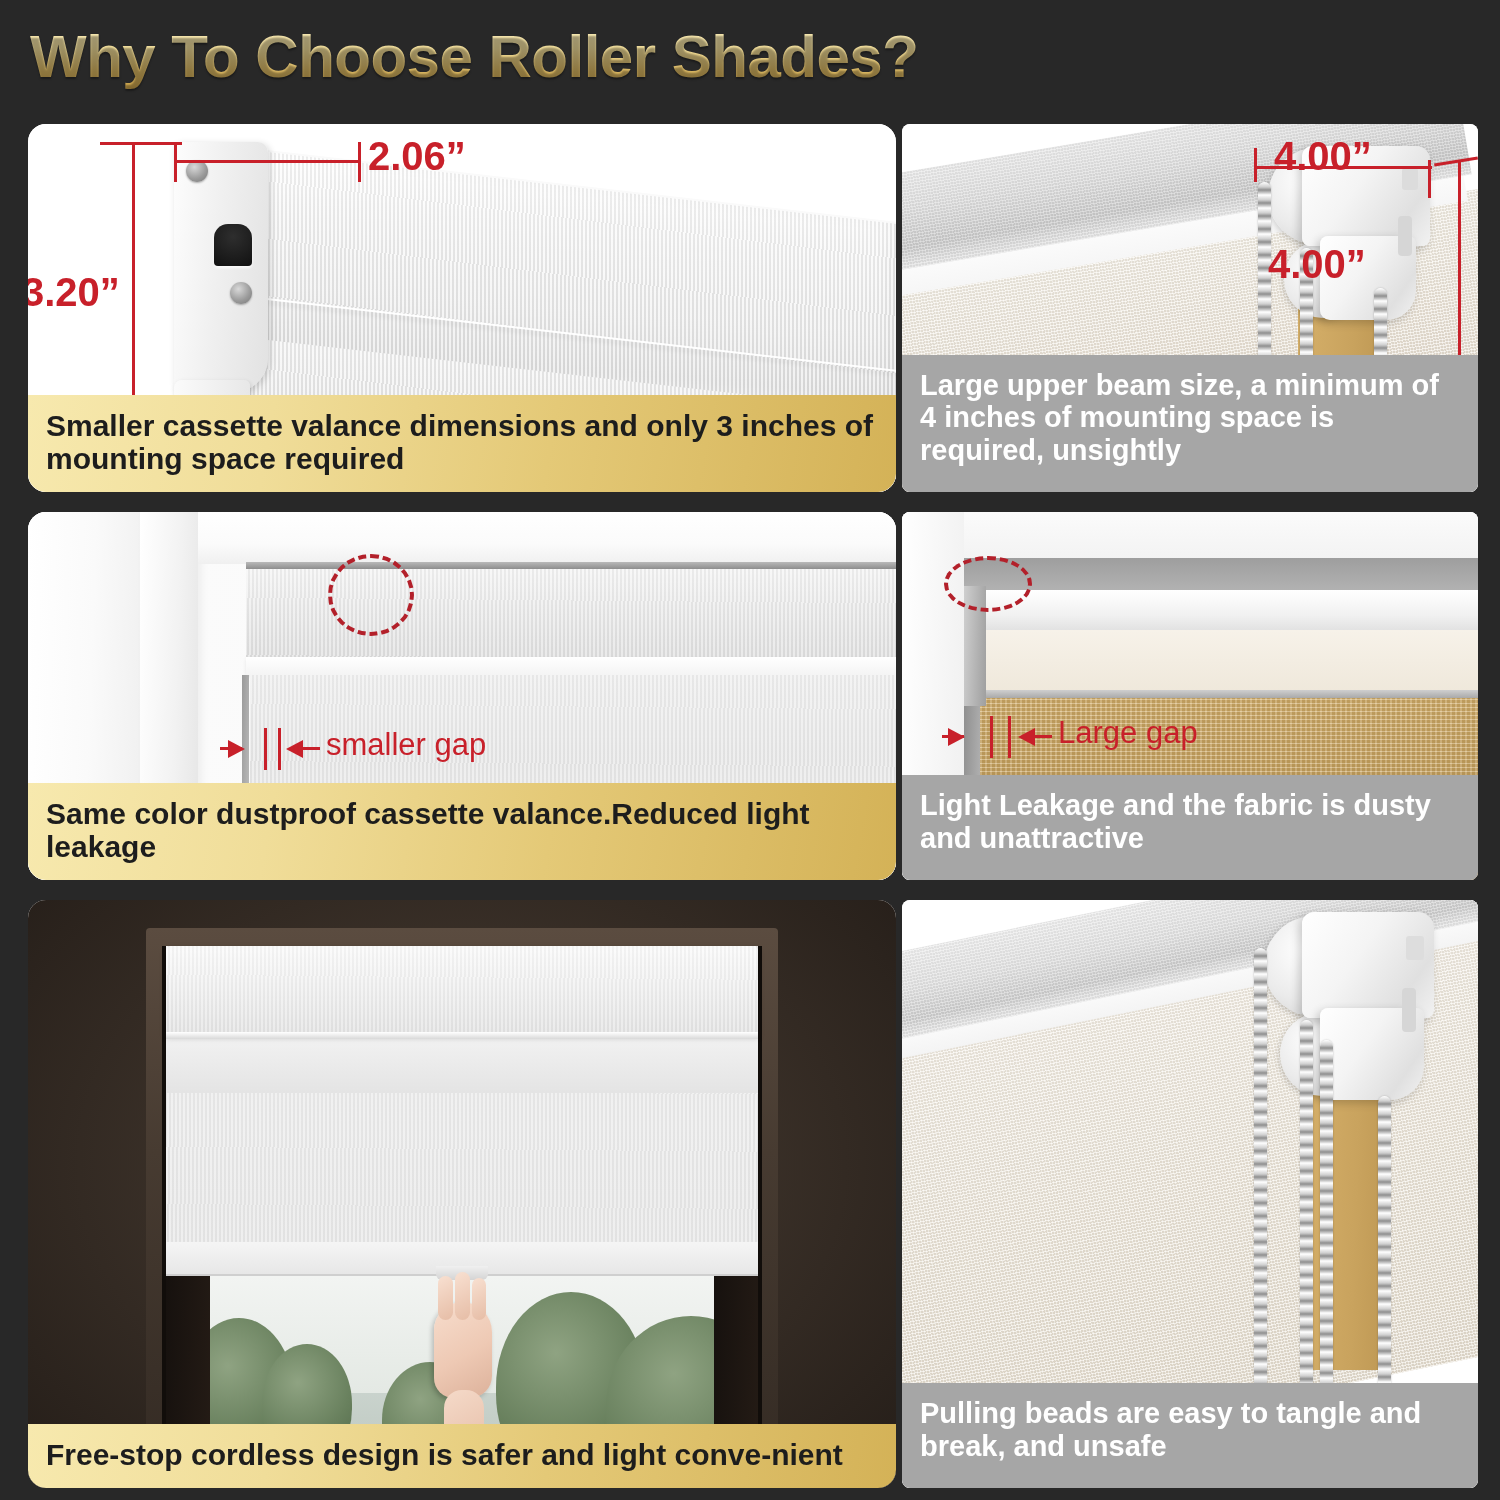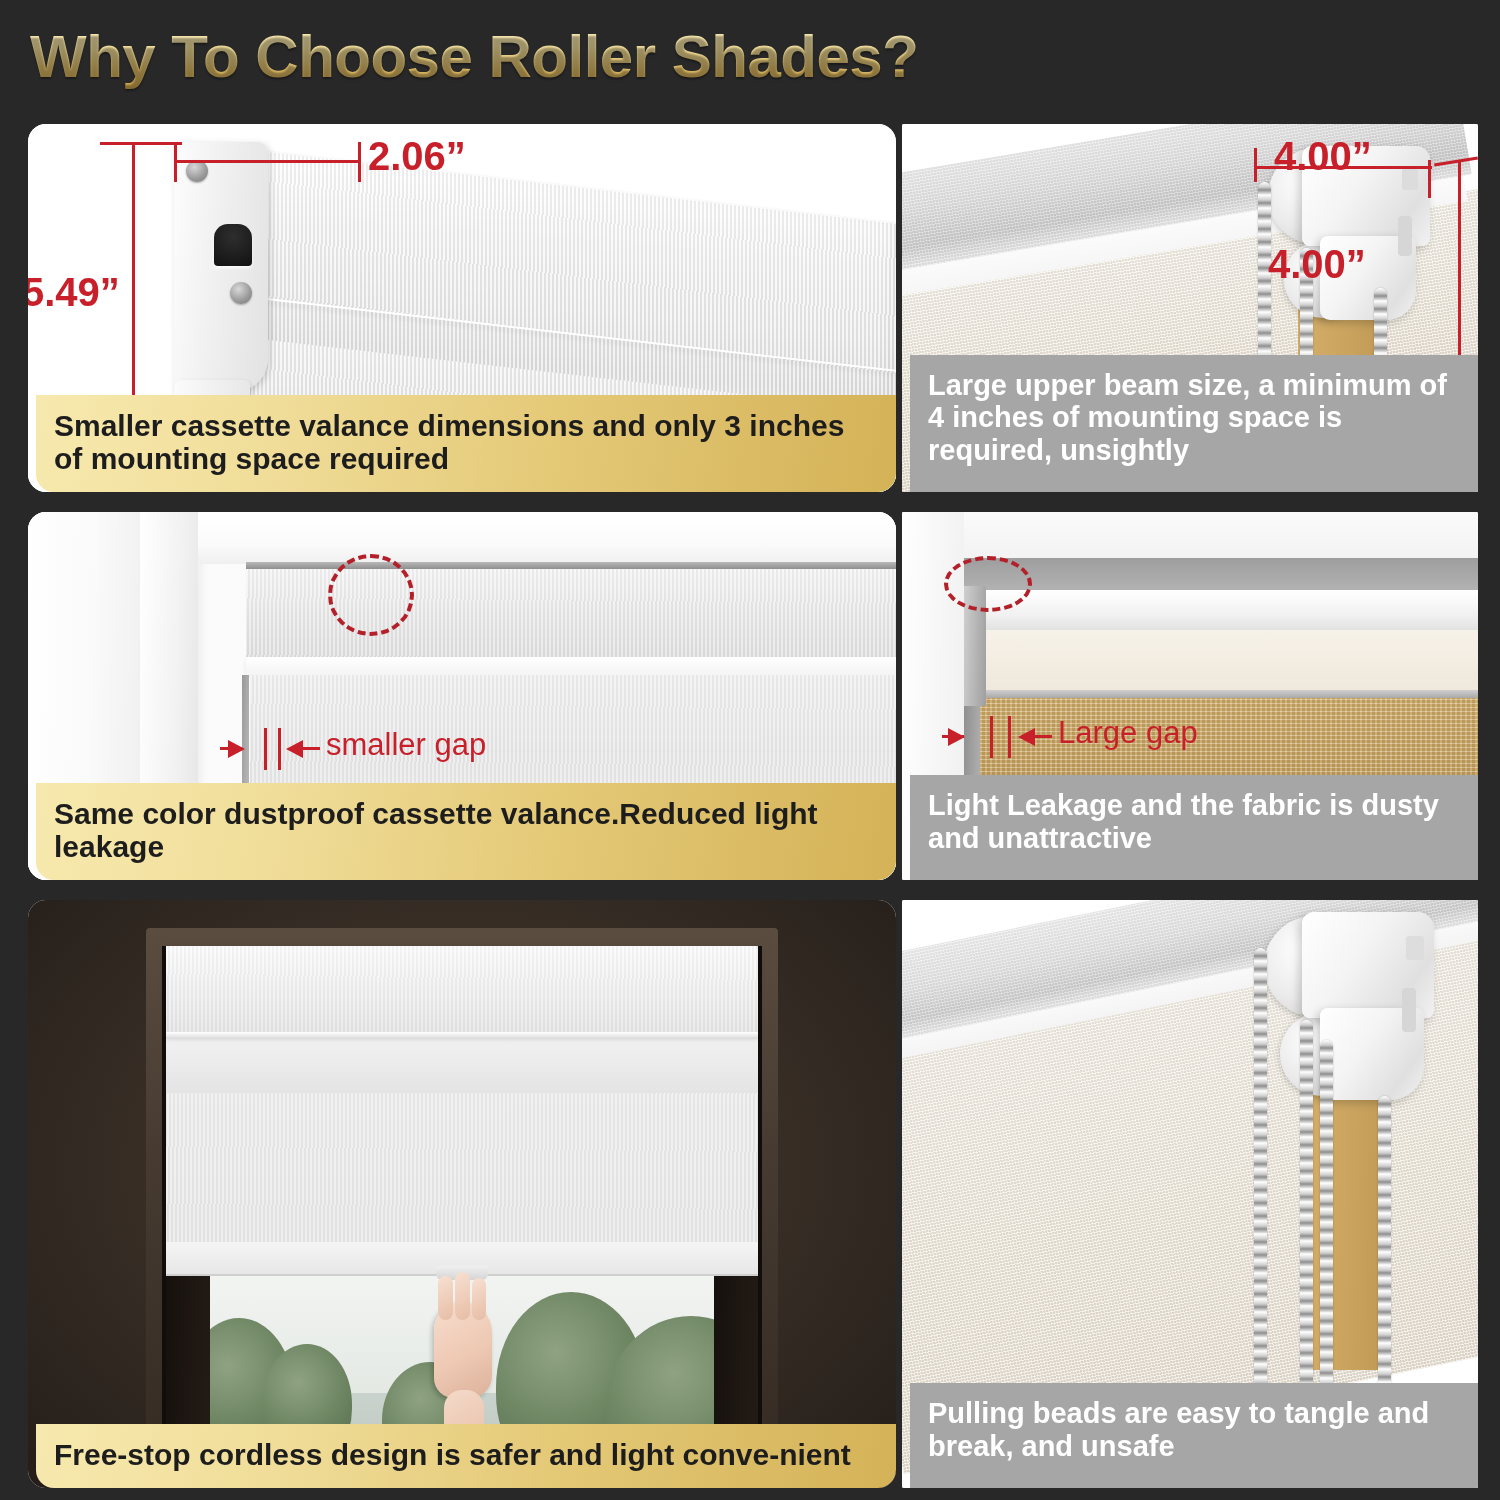--- a/index.html
+++ b/index.html
@@ -24,34 +24,34 @@
     color:transparent; -webkit-text-fill-color:transparent;
     text-shadow:0 2px 2px rgba(0,0,0,0.35);
     white-space:nowrap;
   }
 
   
   .grid{ position:absolute; left:0; top:112px; width:1500px; height:1388px; }
 
   .panel{ position:absolute; overflow:hidden; background:#fff; }
   .panel.left{ border-radius:18px; }
-  .panel.right{ border-radius:2px; }
+  .panel.right{ border-radius:8px; }
 
   
   .r1{ top:12px;  height:368px; }
   .r2{ top:400px; height:368px; }
   .r3{ top:788px; height:588px; }
   .cL{ left:28px;  width:868px; }
   .cR{ left:902px; width:576px; }
 
   .photo{ position:absolute; left:0; top:0; right:0; bottom:0; overflow:hidden; }
 
   
   .cap{
-    position:absolute; left:8px; right:0; bottom:0;
+    position:absolute; left:0; right:0; bottom:0;
     padding:14px 18px 16px 18px;
     font-weight:bold; line-height:1.12;
     z-index:20;
   }
   .cap.gold{
     background:linear-gradient(100deg,#F7E9AE 0%,#F0DD99 28%,#E4C977 60%,#D4B257 100%);
     color:#1d1d1d; font-size:30px;
     border-radius:0 0 18px 18px;
   }
   .cap.gray{
@@ -364,21 +364,21 @@
     </div>
 
     <div class="rline v" style="left:146px; top:18px; height:40px;"></div>
     <div class="rline h" style="left:146px; top:36px; width:186px;"></div>
     <div class="rline v" style="left:330px; top:18px; height:40px;"></div>
     <div class="dim-txt" style="left:340px; top:10px; font-size:40px;">2.06”</div>
 
     <div class="rline h" style="left:72px; top:18px; width:82px;"></div>
     <div class="rline v" style="left:104px; top:18px; height:316px;"></div>
     <div class="rline h" style="left:72px; top:332px; width:82px;"></div>
-    <div class="dim-txt" style="left:-6px; top:146px; font-size:40px;">5.49”</div>
+    <div class="dim-txt" style="left:-6px; top:146px; font-size:40px;">3.20”</div>
 
     <div class="cap gold">Smaller cassette valance dimensions and only 3 inches of mounting space required</div>
   </div>
 
   <div class="panel right r1 cR">
     <div class="photo">
       <div class="p2-bg"></div>
       <div class="p2-fab">
           <div class="weave"></div>
         </div>

